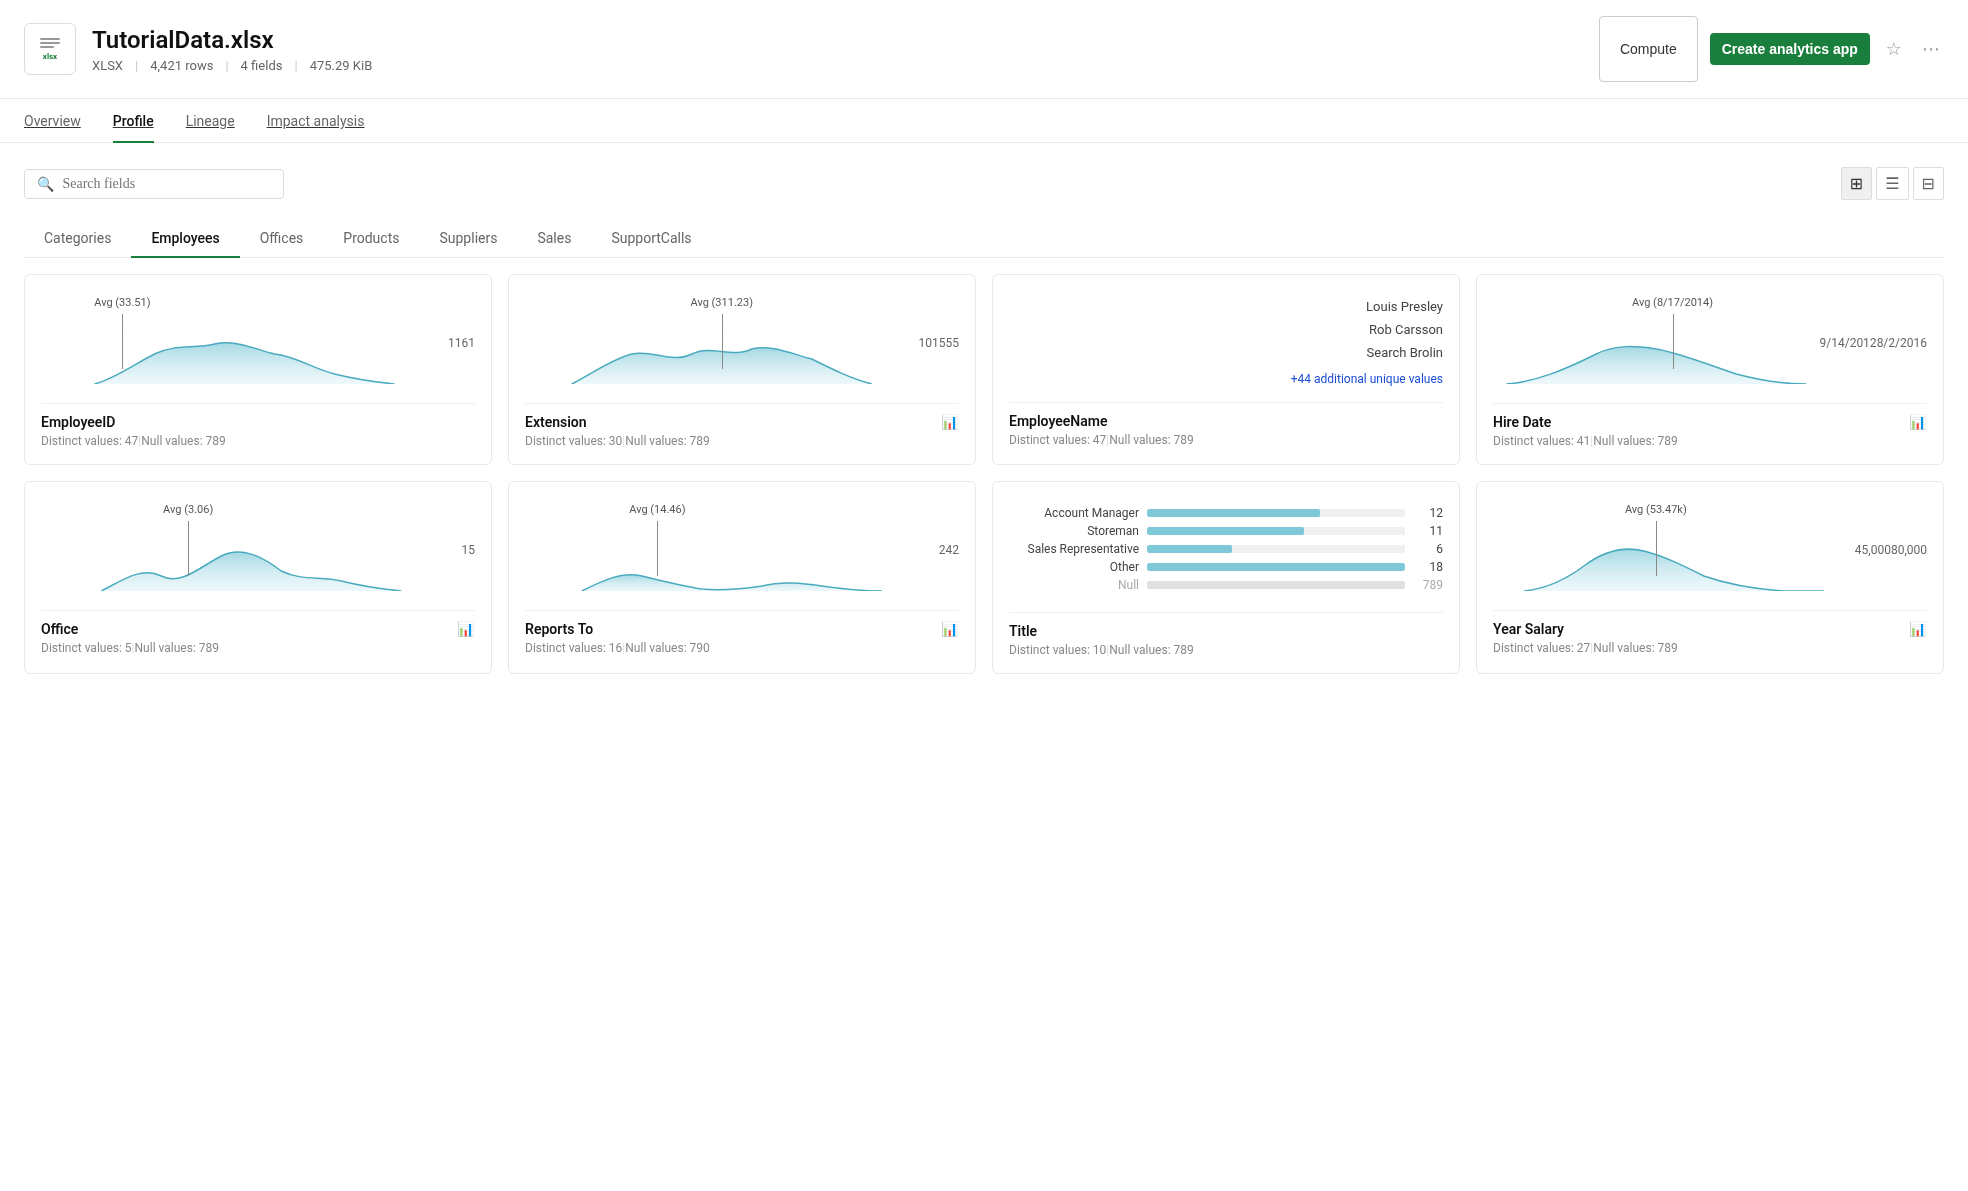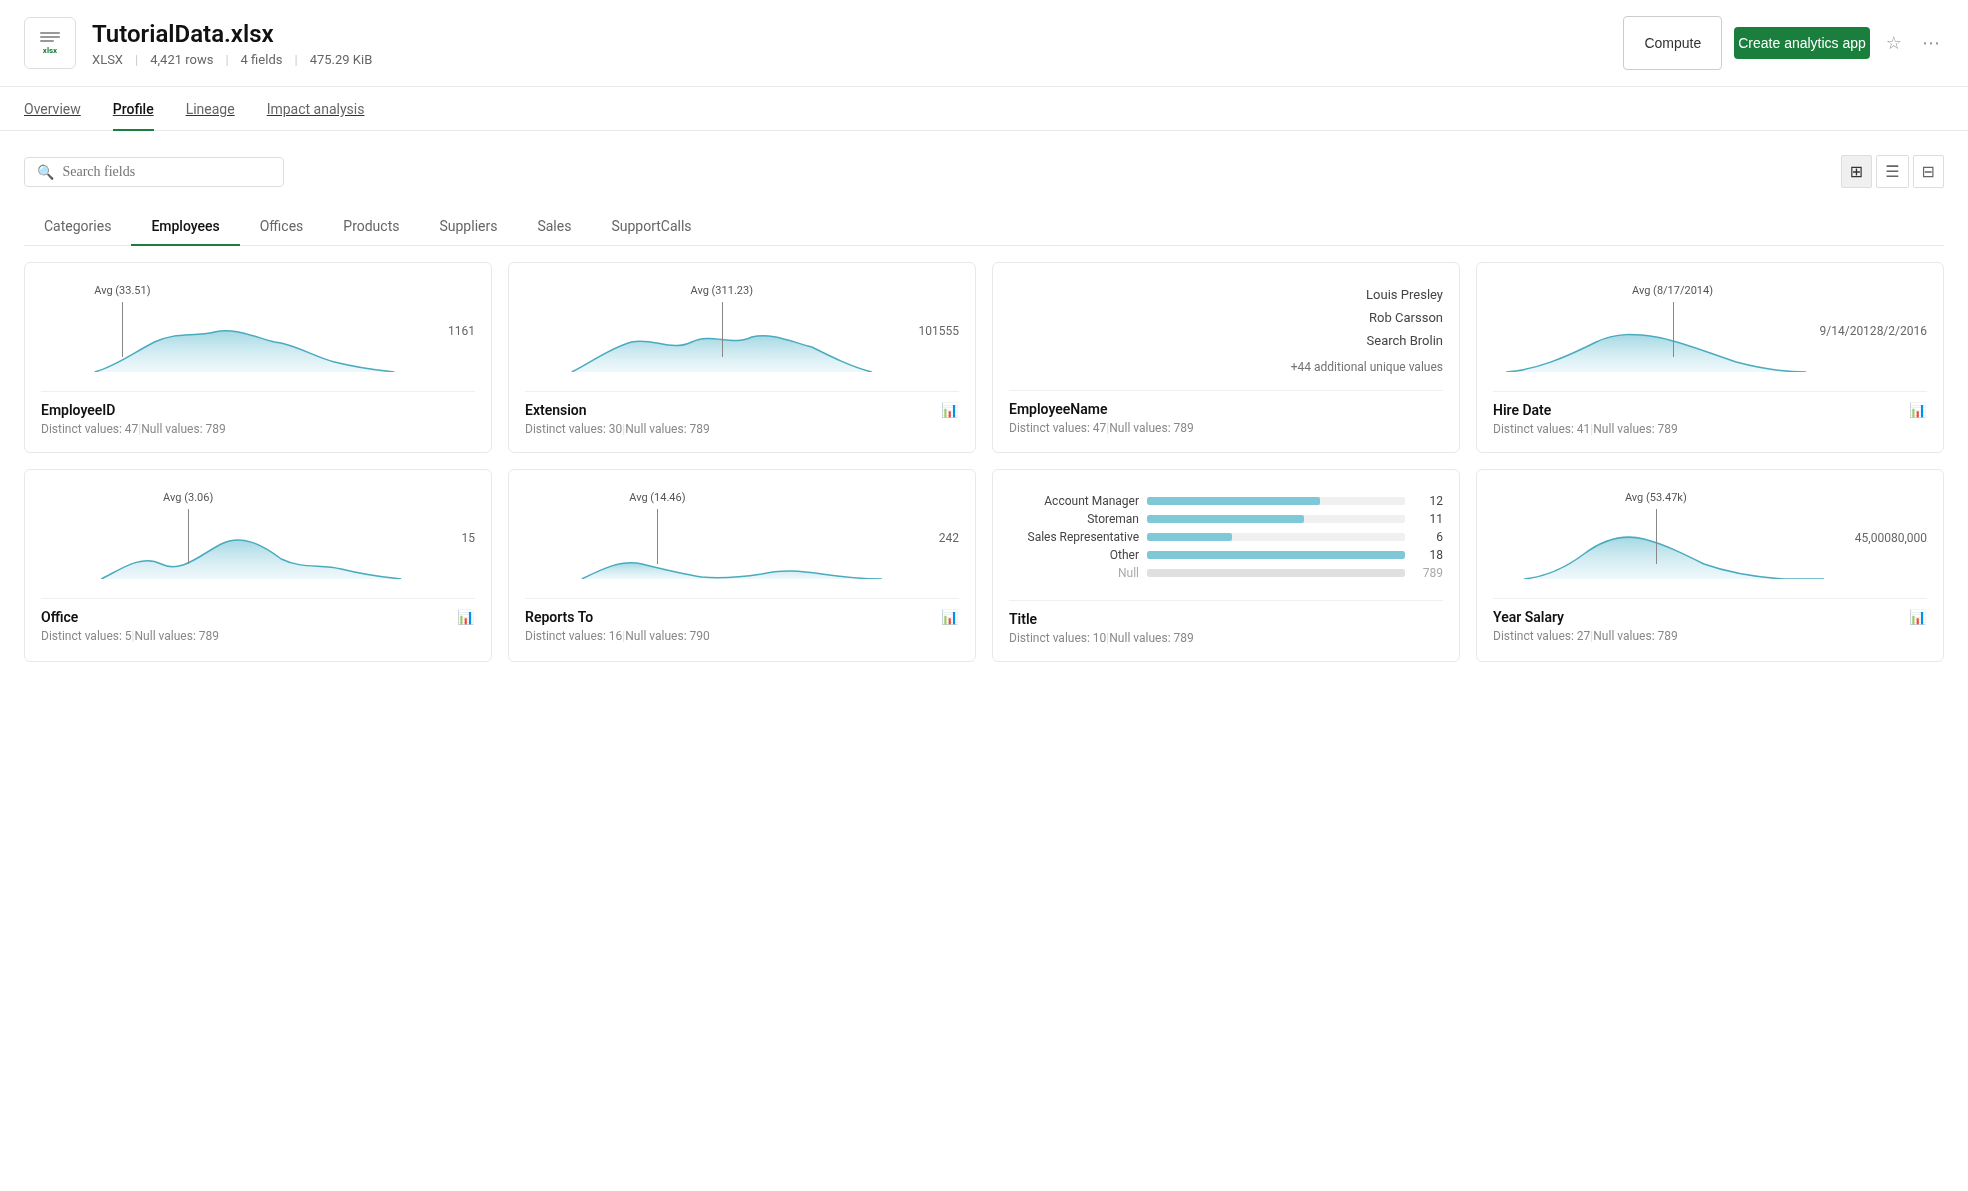--- a/index.html
+++ b/index.html
@@ -8,22 +8,22 @@
     
     .header { display: flex; align-items: center; padding: 16px 24px; border-bottom: 1px solid #e8e8e8; gap: 16px; }
     .file-icon { width: 52px; height: 52px; border: 1px solid #ddd; border-radius: 6px; display: flex; align-items: center; justify-content: center; flex-direction: column; font-size: 9px; color: #666; gap: 2px; flex-shrink: 0; }
     .file-icon-lines { display: flex; flex-direction: column; gap: 2px; }
     .file-icon-line { width: 20px; height: 2px; background: #999; border-radius: 1px; }
     .file-meta { flex: 1; }
     .file-title { font-size: 24px; font-weight: 600; color: #111; margin-bottom: 4px; }
     .file-info { display: flex; align-items: center; gap: 12px; color: #666; font-size: 13px; }
     .file-info-sep { color: #ccc; }
     .header-actions { display: flex; align-items: center; gap: 12px; }
-    .btn-compute { padding: 18px 20px; border: 1px solid #ccc; background: #fff; border-radius: 4px; cursor: pointer; font-size: 14px; color: #333; }
-    .btn-create { padding: 8px 4px; border: none; background: #1a7f3c; border-radius: 4px; cursor: pointer; font-size: 14px; color: #fff; font-weight: 400; }
+    .btn-compute { padding: 24px 20px; border: 1px solid #ccc; background: #fff; border-radius: 4px; cursor: pointer; font-size: 14px; color: #333; }
+    .btn-create { padding: 8px 12px; border: none; background: #1a7f3c; border-radius: 4px; cursor: pointer; font-size: 14px; color: #fff; font-weight: 700; }
     .btn-star { background: none; border: none; cursor: pointer; font-size: 18px; color: #999; padding: 4px; }
     .btn-more { background: none; border: none; cursor: pointer; font-size: 18px; color: #999; padding: 4px; }
 
     
     .tabs-nav { display: flex; border-bottom: 1px solid #e8e8e8; padding: 0 24px; gap: 32px; text-decoration: underline; }
     .tab-item { padding: 14px 0 12px; cursor: pointer; font-size: 14px; color: #666; border-bottom: 2px solid transparent; margin-bottom: -1px; }
     .tab-item.active { color: #111; border-bottom: 2px solid #1a7f3c; font-weight: 500; }
 
     
     .content { padding: 24px; }
@@ -46,21 +46,21 @@
     .cards-grid { display: grid; grid-template-columns: repeat(4, 1fr); gap: 16px; }
     .card { border: 1px solid #e8e8e8; border-radius: 6px; overflow: hidden; background: #fff; padding: 16px; }
     .card-chart { height: 100px; position: relative; margin-bottom: 12px; display: flex; align-items: center; justify-content: center; }
     .avg-label { position: absolute; top: 0; left: 50%; transform: translateX(-50%); font-size: 11px; color: #555; white-space: nowrap; }
     .avg-line { position: absolute; top: 16px; left: 50%; width: 1px; height: 60px; background: #888; border-left: 1px dashed #888; }
     .chart-range { display: flex; justify-content: space-between; font-size: 12px; color: #666; margin-top: 4px; }
 
     
     .card-text-values { padding: 8px 0; min-height: 80px; display: flex; flex-direction: column; justify-content: center; gap: 8px; text-align: right; }
     .card-text-values .name-item { font-size: 13px; color: #444; }
-    .card-text-values .more-link { font-size: 12px; color: #737373; margin-top: 4px; }
+    .card-text-values .more-link { font-size: 12px; color: #1d4ed8; margin-top: 4px; }
 
     
     .bar-chart-area { min-height: 80px; padding: 8px 0; }
     .bar-row { display: flex; align-items: center; gap: 8px; margin-bottom: 4px; font-size: 12px; }
     .bar-label { width: 130px; text-align: right; color: #444; white-space: nowrap; overflow: hidden; text-overflow: ellipsis; }
     .bar-label.null-label { color: #aaa; }
     .bar-track { flex: 1; height: 8px; background: #f0f0f0; border-radius: 2px; overflow: hidden; }
     .bar-fill { height: 100%; background: #6bb5c9; border-radius: 2px; }
     .bar-count { width: 30px; text-align: right; color: #444; font-size: 12px; }
     .bar-count.null-count { color: #aaa; }

